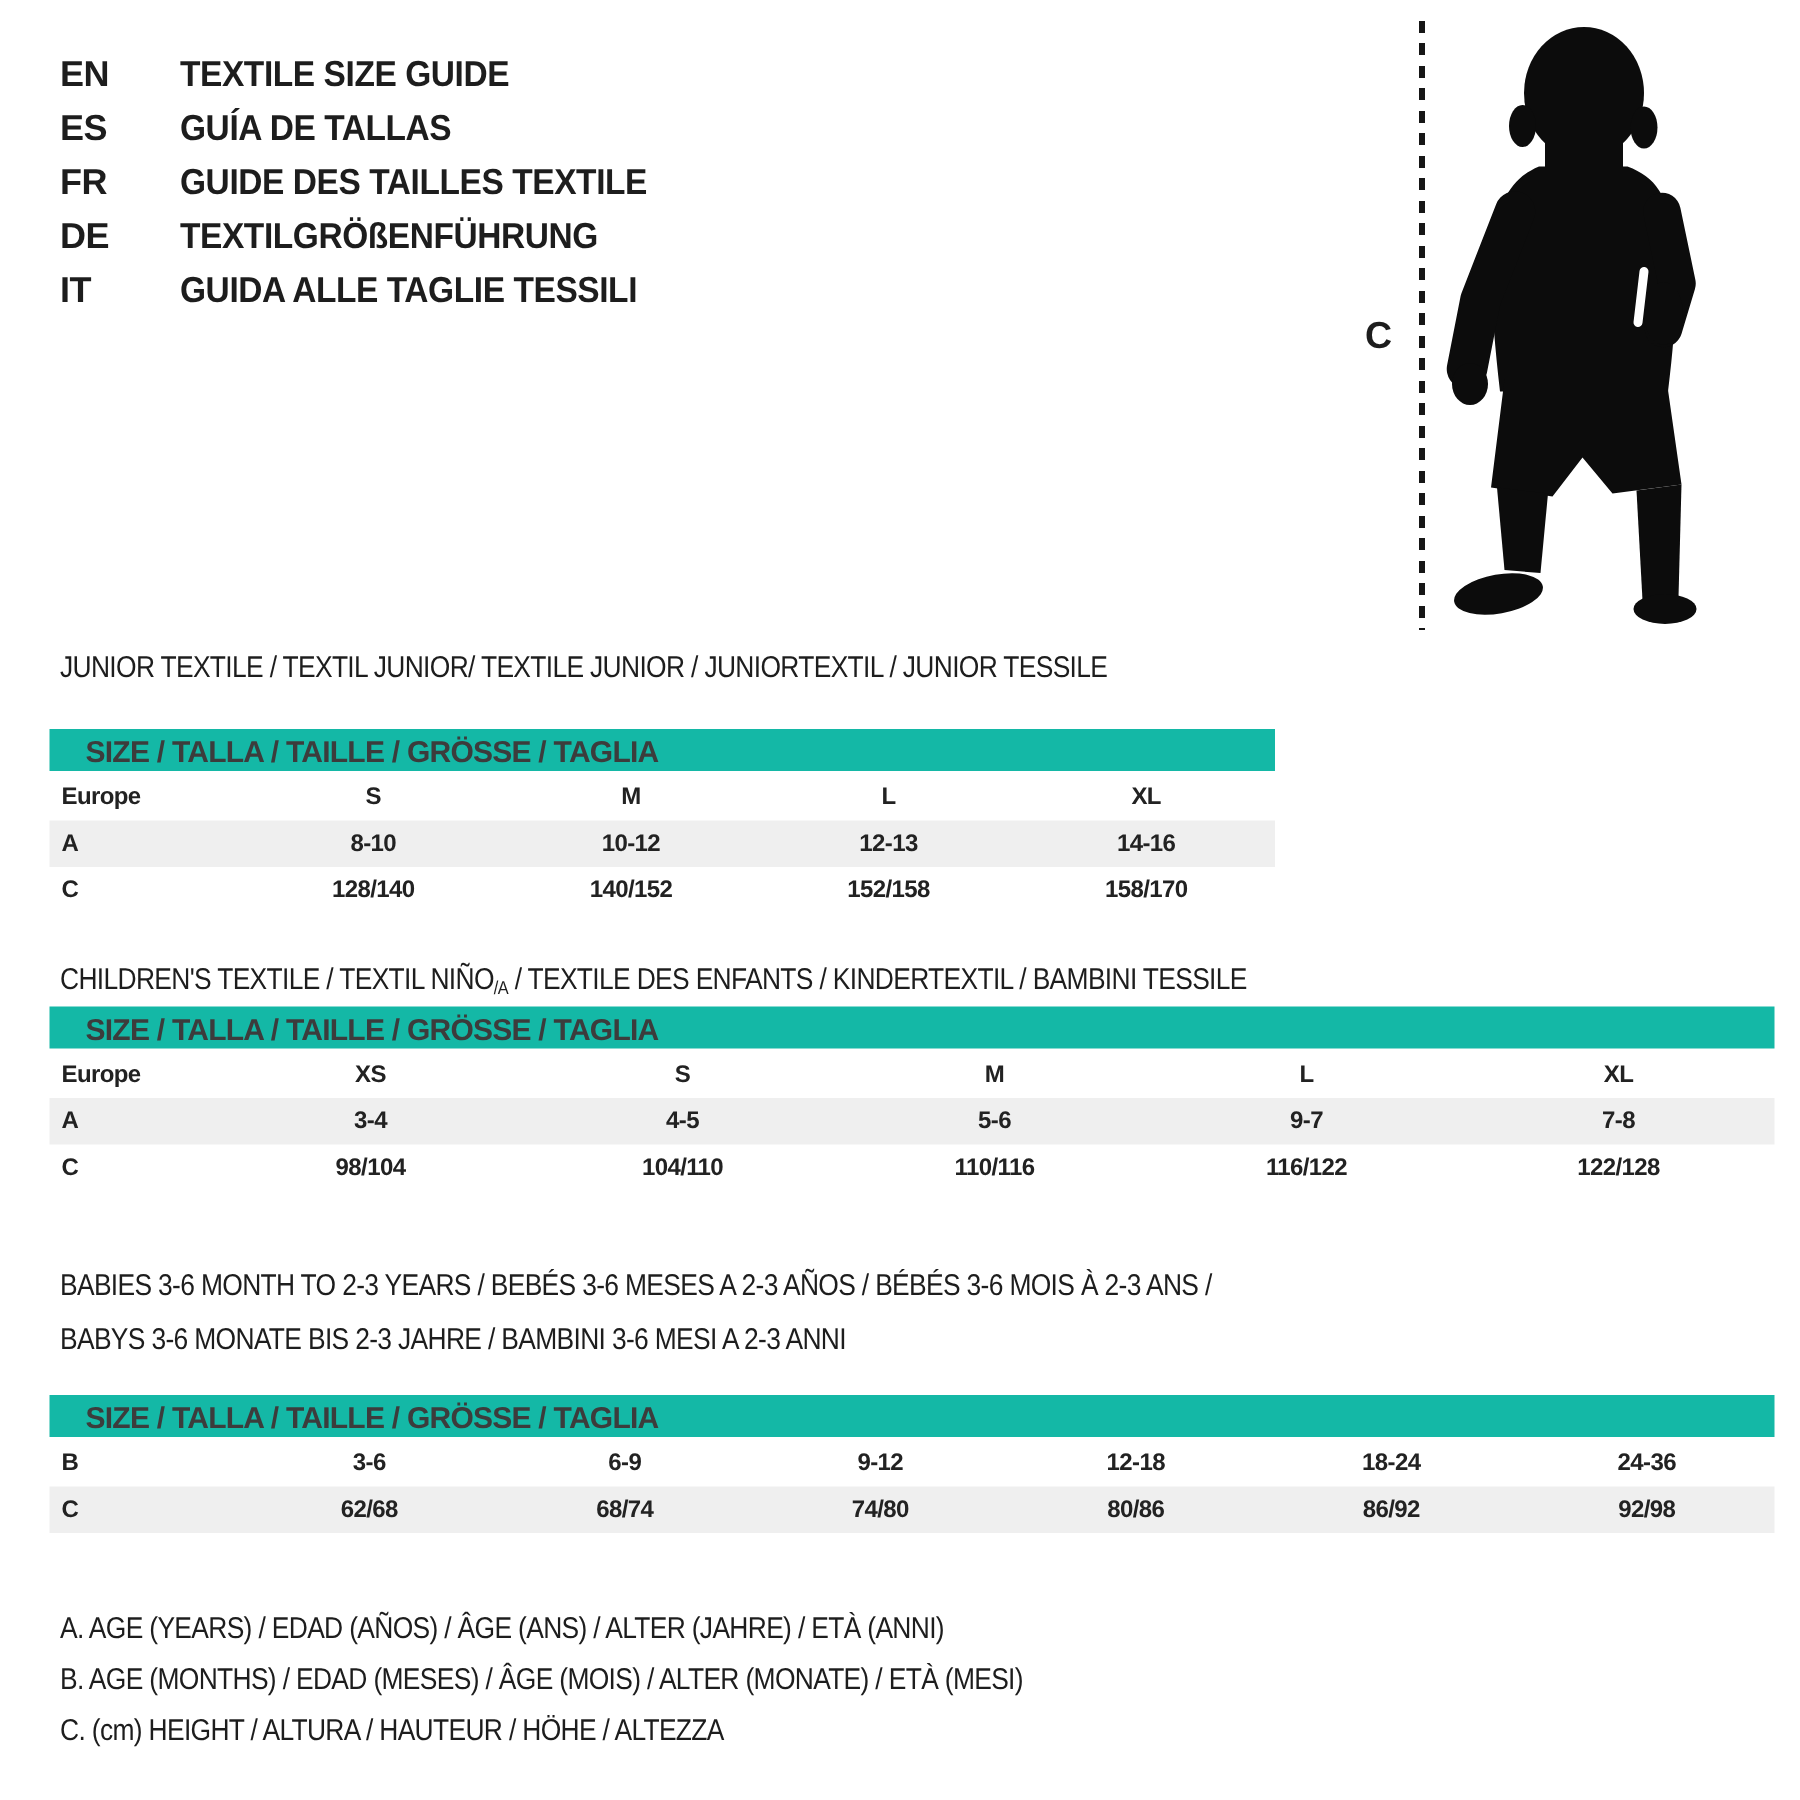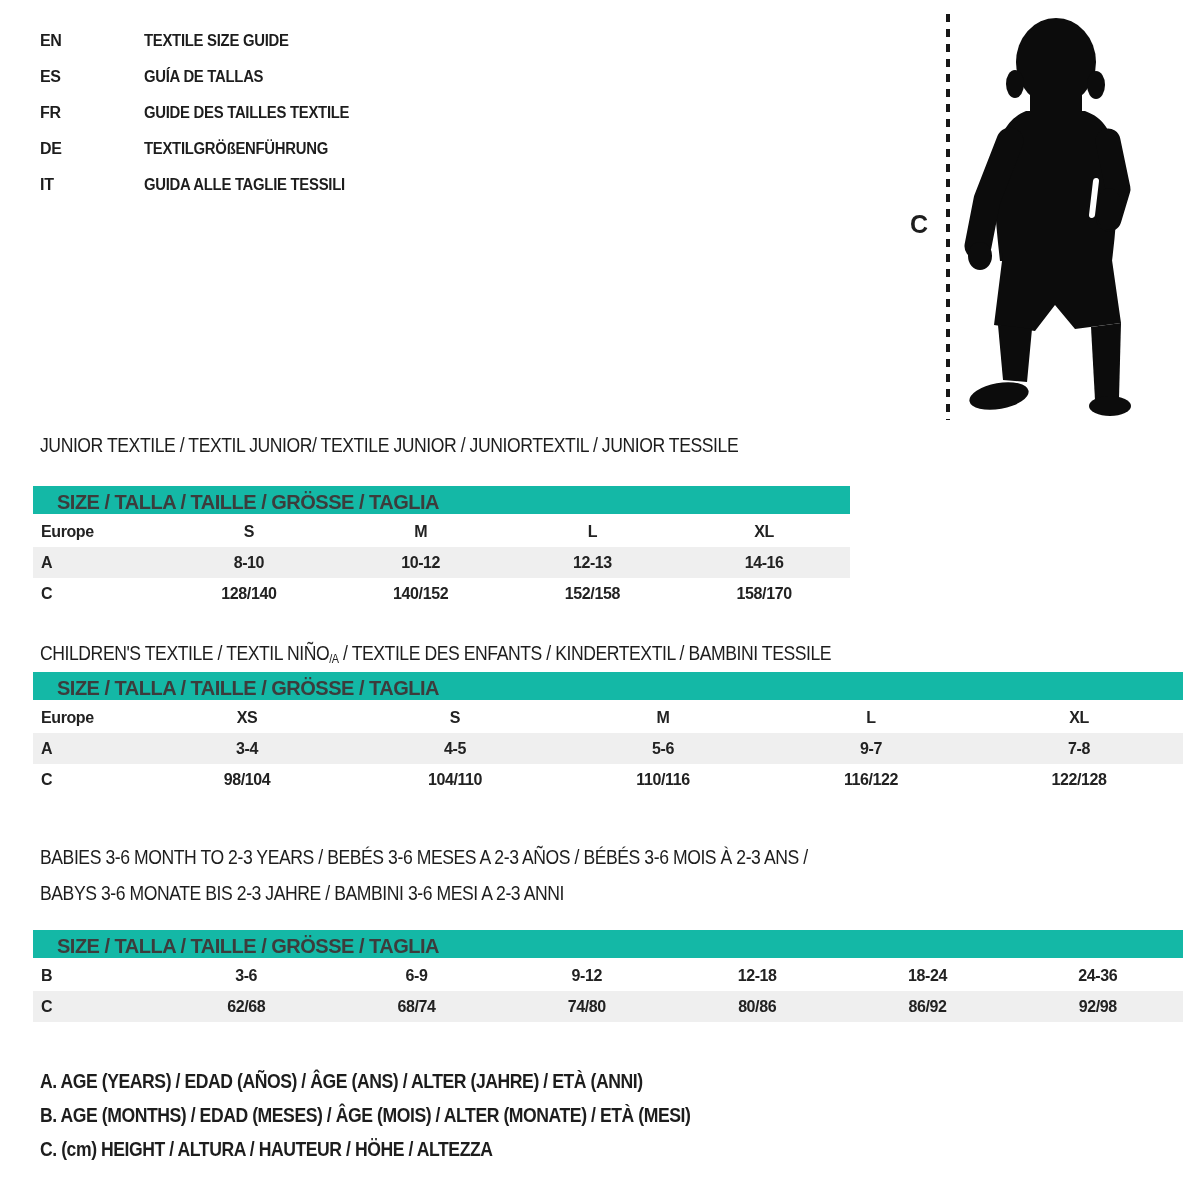--- a/index.html
+++ b/index.html
@@ -5,21 +5,21 @@
   html,body{margin:0;padding:0;}
   body{
     width:1200px;height:1200px;background:#ffffff;
     font-family:"Liberation Sans", sans-serif;color:#1d1d1d;
     -webkit-font-smoothing:antialiased;
   }
   .page{position:relative;width:1200px;height:1200px;overflow:hidden;background:#fff;}
 
   
   .lang-block{position:absolute;left:40px;top:32px;}
-  .lang-row{display:flex;height:36px;font-weight:bold;font-size:16px;letter-spacing:-0.3px;gap:24px;}
+  .lang-row{display:flex;height:36px;align-items:center;font-weight:bold;font-size:24px;letter-spacing:-0.3px;}
   .lang-code{width:80px;flex:0 0 80px;}
   .lang-title{display:inline-block;transform:scaleX(0.93);transform-origin:0 50%;white-space:nowrap;}
 
   
   .dashed-line{
     position:absolute;left:946px;top:14px;width:4px;height:406px;
     background:repeating-linear-gradient(to bottom,#161616 0px,#161616 8px,transparent 8px,transparent 15px);
   }
   .measure-label{position:absolute;left:910px;top:210px;font-size:25px;font-weight:bold;}
   .silhouette{position:absolute;left:963px;top:15px;width:185px;height:405px;}
@@ -47,21 +47,21 @@
   .trow{display:grid;height:31px;align-items:center;font-size:16px;font-weight:bold;letter-spacing:-0.4px;color:#222;}
   .sec-junior  .trow{grid-template-columns:130px repeat(4,1fr);}
   .sec-children .trow{grid-template-columns:110px repeat(5,1fr);}
   .sec-babies  .trow{grid-template-columns:128px repeat(6,1fr);}
   .trow.shaded{background:#efefef;}
   .cell{text-align:center;white-space:nowrap;}
   .cell.label{text-align:left;padding-left:8px;}
 
   
   .legend{position:absolute;left:40px;top:1064px;}
-  .legend-line{height:34px;display:flex;align-items:center;font-size:20px;font-weight:bold;letter-spacing:-0.5px;white-space:nowrap;}
+  .legend-line{height:34px;display:flex;align-items:flex-end;font-size:20px;font-weight:normal;letter-spacing:-0.5px;white-space:nowrap;}
 </style>
 </head>
 <body>
 
 <div class="page">
 
   <div class="lang-block" id="lang-block">
       <div class="lang-row">
         <span class="lang-code">EN</span>
         <span class="lang-title">TEXTILE SIZE GUIDE</span>

